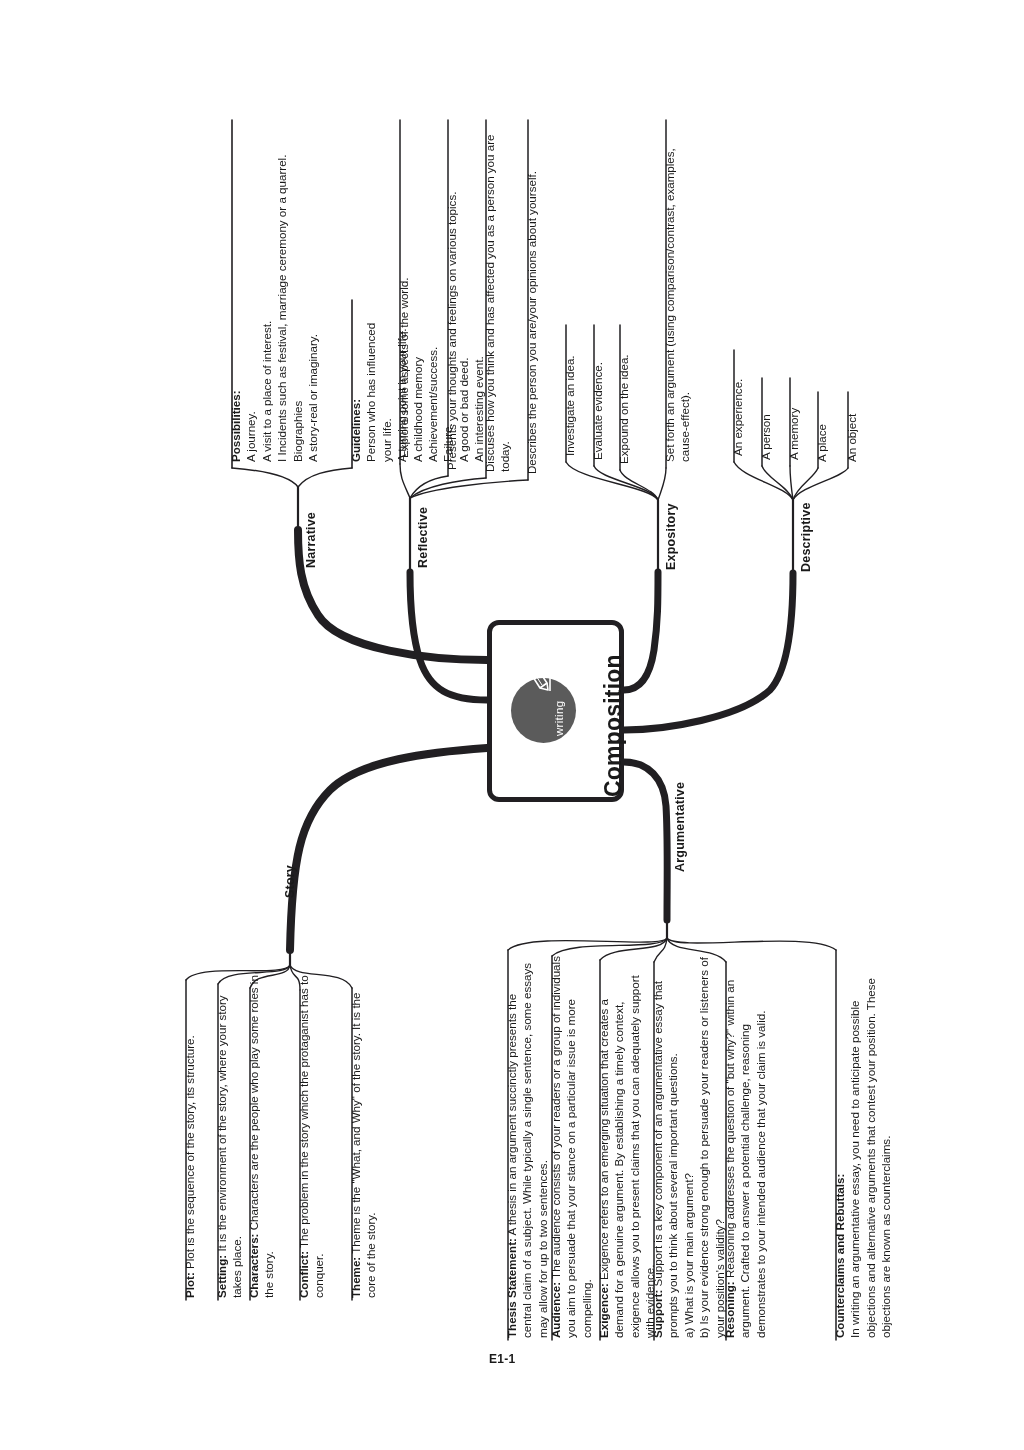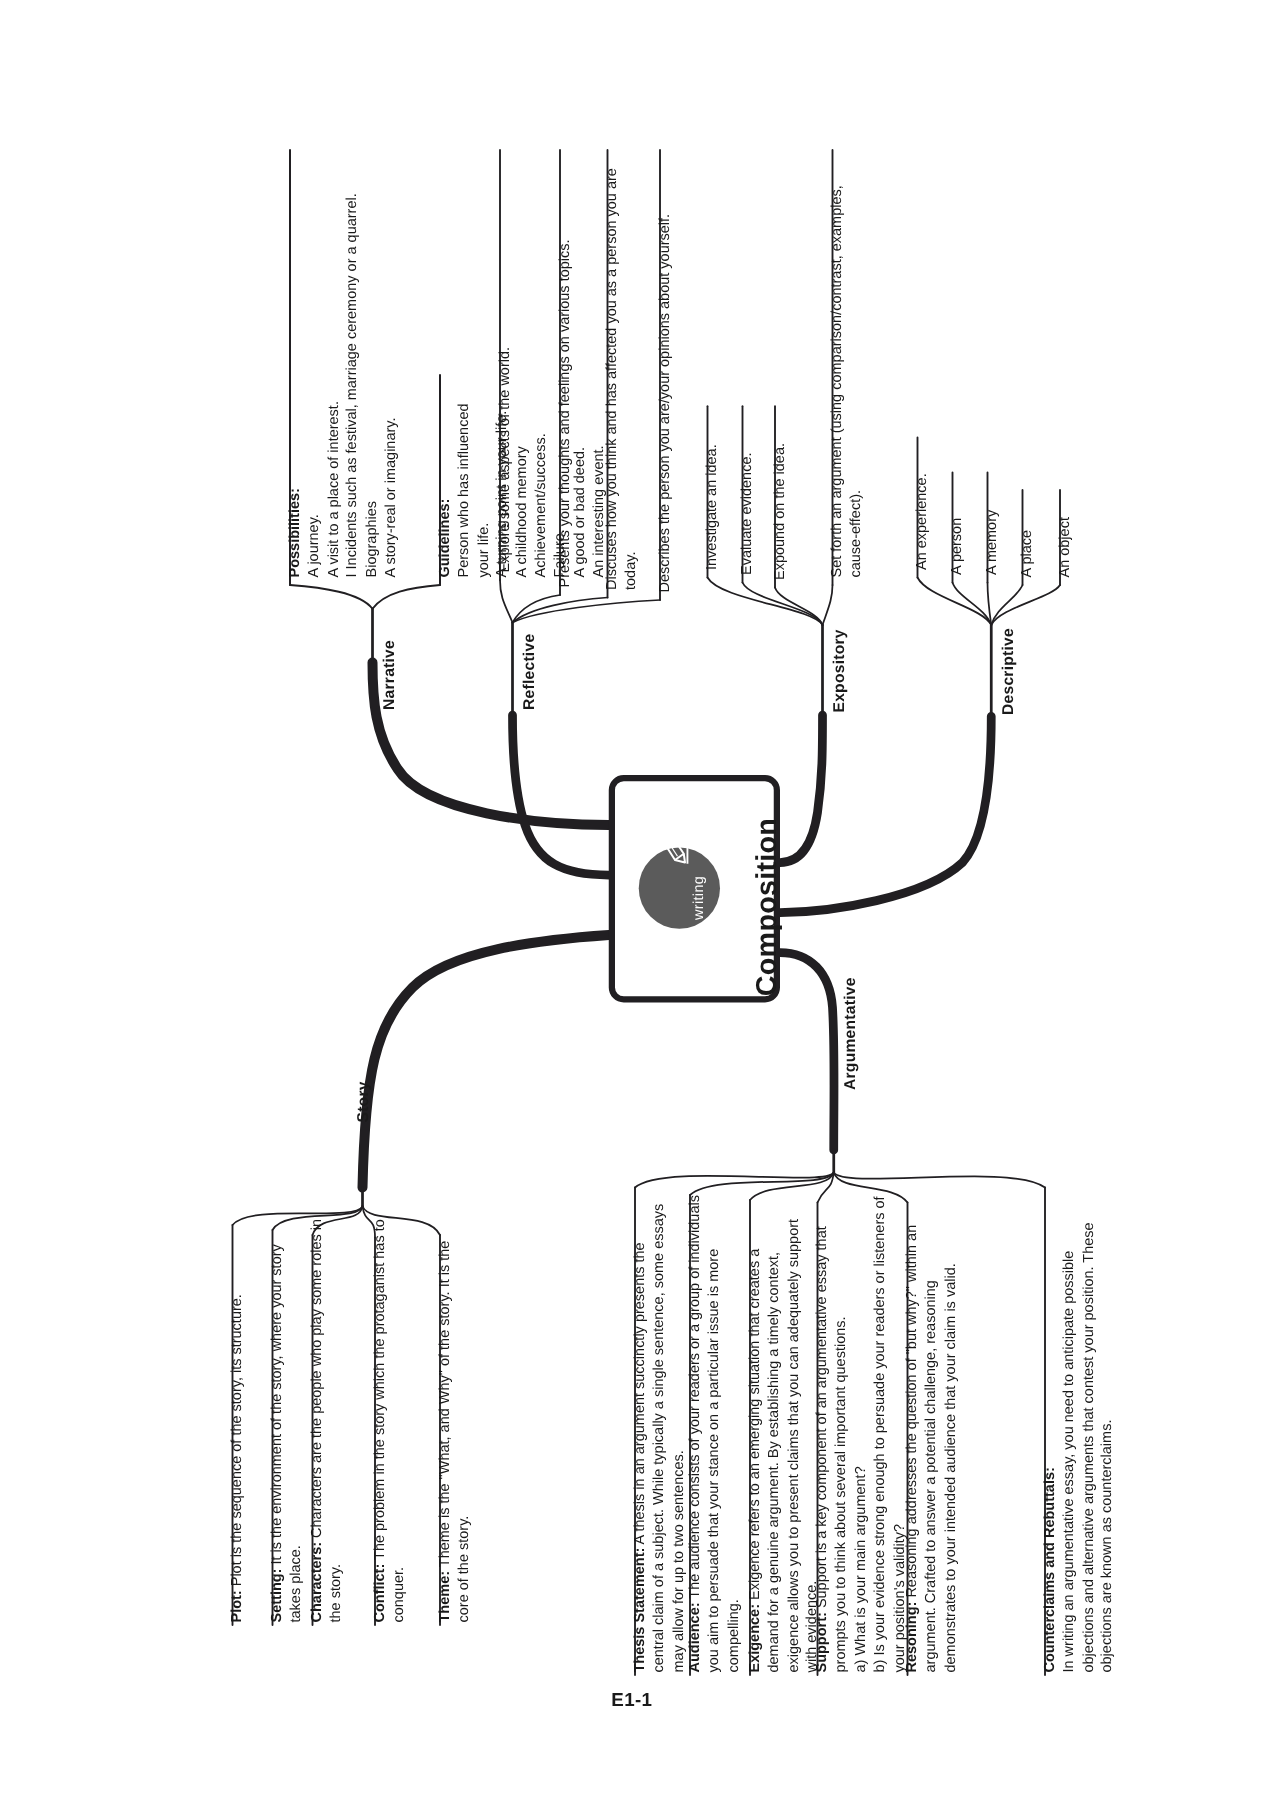--- a/index.html
+++ b/index.html
@@ -20,21 +20,21 @@
     font-size:11.5px;color:#fff;white-space:nowrap;letter-spacing:.3px;}
   #badge-pencil{position:absolute;left:10px;top:14px;transform-origin:0 0;transform:rotate(-90deg);}
 
   
   .branch-label{font-size:12.5px;font-weight:bold;letter-spacing:.2px;}
 
   
   .leaf{font-size:11.6px;line-height:1.33;font-weight:normal;}
   .leaf b{font-weight:bold;}
 
-  #footer{position:absolute;left:489px;top:1352px;font-size:15px;font-weight:bold;letter-spacing:.3px;}
+  #footer{position:absolute;left:489px;top:1352px;font-size:12px;font-weight:bold;letter-spacing:.3px;}
 </style>
 </head>
 <body>
 
 <div id="canvas">
 
   <svg class="links" viewBox="0 0 1024 1450">
     <g fill="none" stroke="#211f22" stroke-linecap="round">
 
       <path d="M487,660 C430,660 340,650 318,615 C300,588 298,560 298,530" stroke-width="8"></path>

